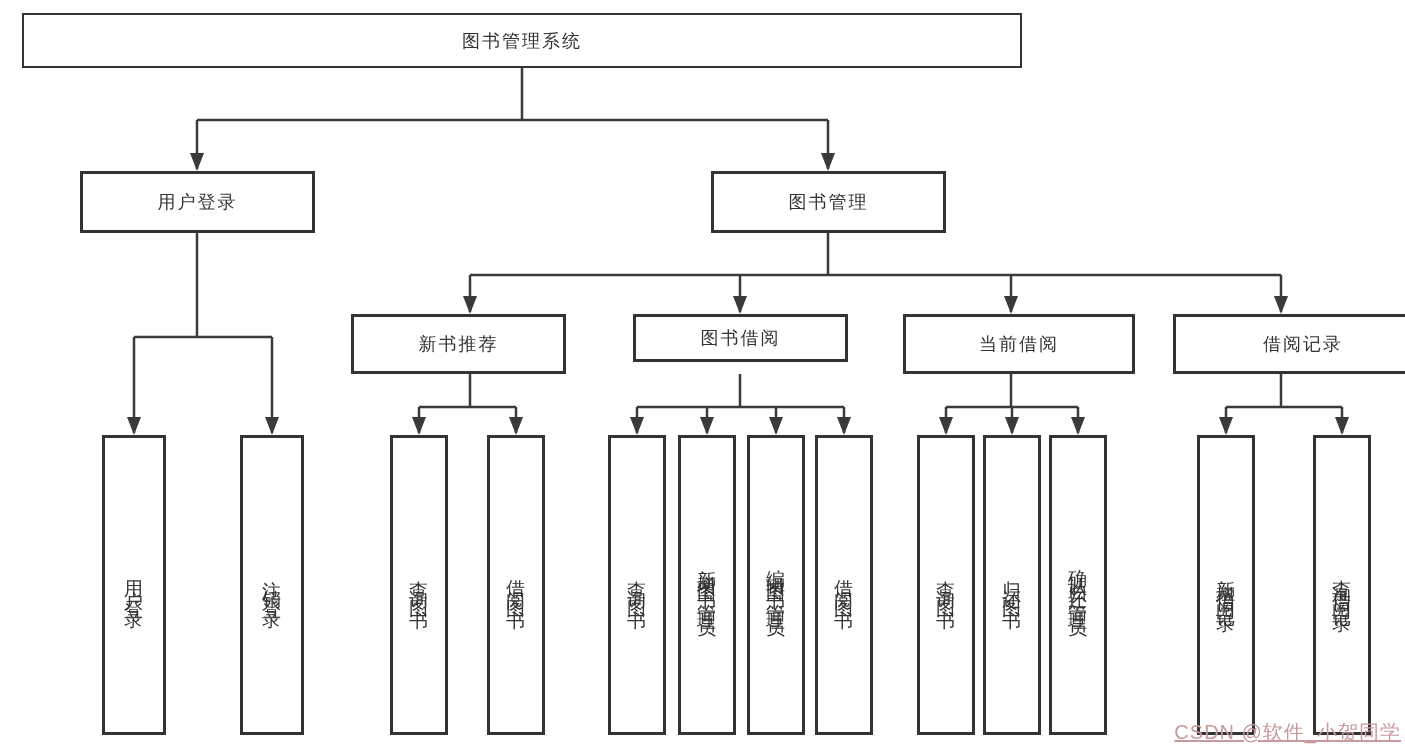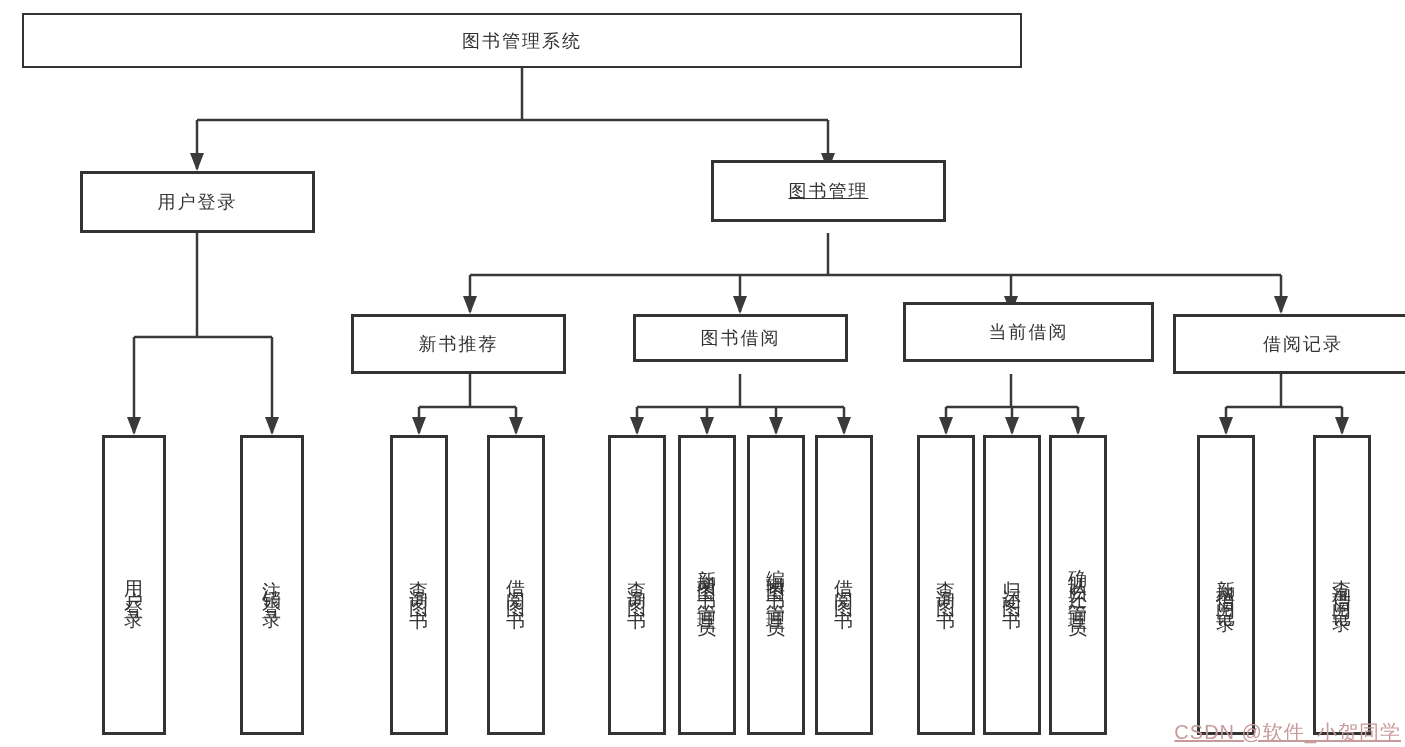--- a/index.html
+++ b/index.html
@@ -107,31 +107,31 @@
     </g>
   </svg>
 
   <div class="node h root" style="left:22px; top:13px; width:1000px; height:55px;">
     <span>图书管理系统</span>
   </div>
 
   <div class="node h" style="left:80px; top:171px; width:235px; height:62px;">
     <span>用户登录</span>
   </div>
-  <div class="node h" style="left:711px; top:160px; width:235px; height:62px;text-decoration:underline;">
+  <div class="node h" style="left:711px; top:171px; width:235px; height:62px;">
     <span>图书管理</span>
   </div>
 
   <div class="node h" style="left:351px; top:314px; width:215px; height:60px;">
     <span>新书推荐</span>
   </div>
   <div class="node h" style="left:633px; top:314px; width:215px; height:48px;">
     <span>图书借阅</span>
   </div>
-  <div class="node h" style="left:903px; top:302px; width:251px; height:60px;">
+  <div class="node h" style="left:903px; top:314px; width:232px; height:60px;">
     <span>当前借阅</span>
   </div>
   <div class="node h" style="left:1173px; top:314px; width:260px; height:60px;">
     <span>借阅记录</span>
   </div>
 
   <div class="node leaf" style="left:102px; top:435px; width:64px; height:300px;">
     <span>用户登录</span>
   </div>
   <div class="node leaf" style="left:240px; top:435px; width:64px; height:300px;">

